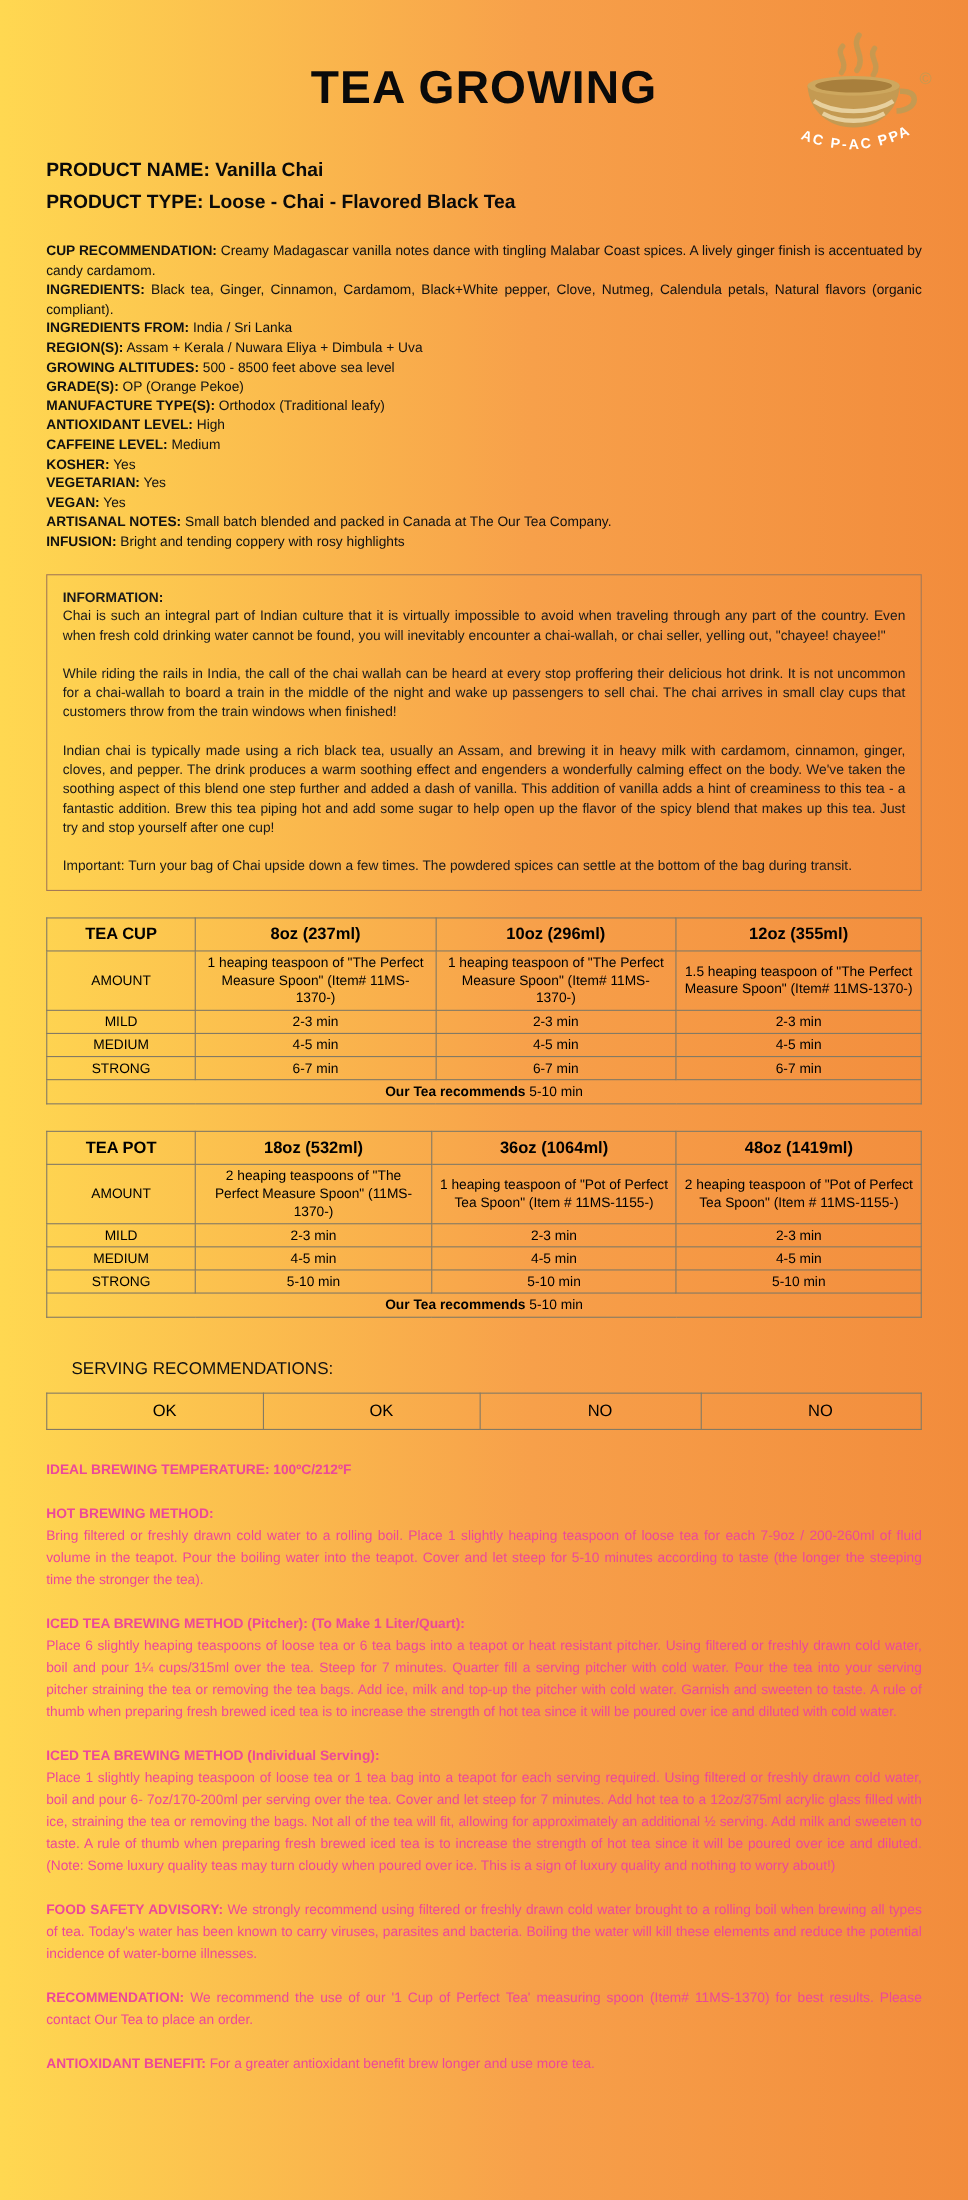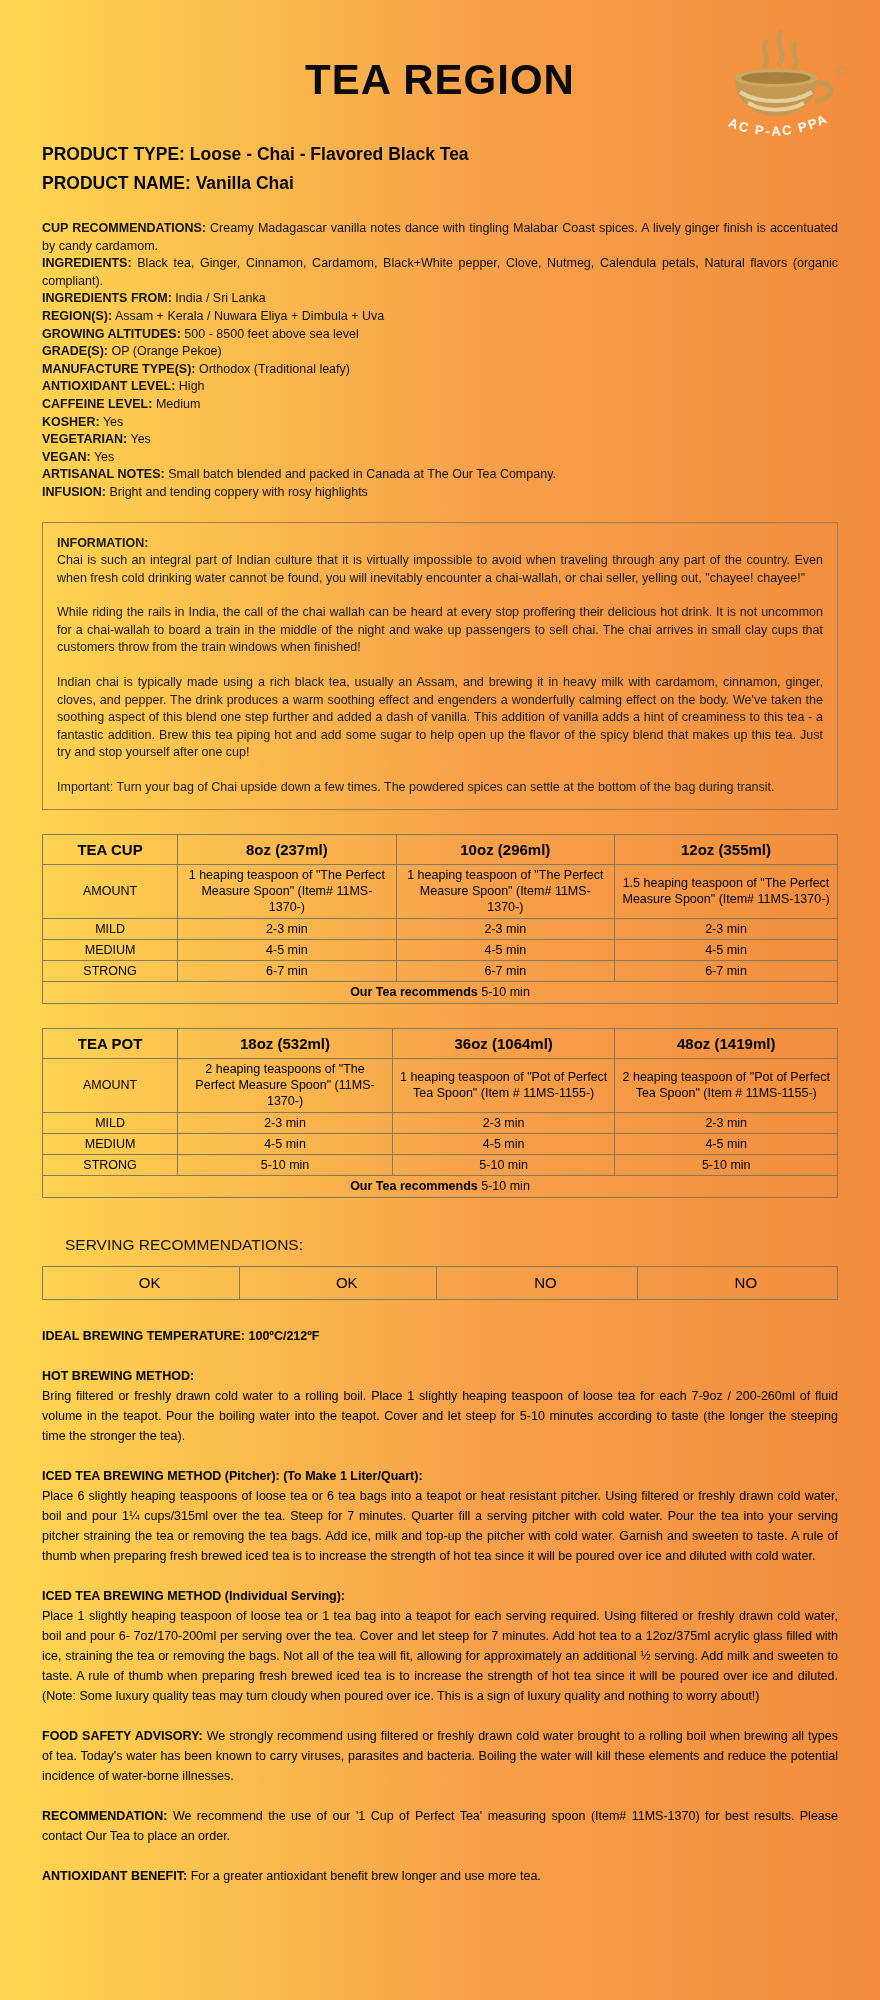--- a/index.html
+++ b/index.html
@@ -39,33 +39,33 @@
   .hrow th { font-size: 15px; font-weight: bold; height: 30px; }
   .amount-row td { font-size: 12.5px; height: 54px; line-height: 16px; padding: 4px 10px; }
   .srow td { font-size: 12.5px; height: 21px; }
   .frow td { font-size: 12.5px; height: 22px; }
 
   .serving-heading { margin-top: 38px; font-size: 15.5px; font-weight: normal; margin-left: 23px; }
   table.serving { margin-top: 12px; }
   table.serving th { font-size: 14.5px; font-weight: bold; height: 31px; width: 25%; }
   table.serving td { font-size: 15px; height: 33px; padding-left: 23px; }
 
-  .bottom { font-size: 12.5px; line-height: 20px; color: #000000; }
+  .bottom { font-size: 12.5px; line-height: 20px; color: #ec4899; }
   .bold-line { margin-top: 26px; font-weight: bold; font-size: 12.5px; }
   .method { margin-top: 20px; }
   .method .mh { font-weight: bold; }
   .method p { margin: 0; text-align: justify; }
   p.adv { margin: 20px 0 0 0; text-align: justify; }
 </style>
 </head>
 <body>
 
 <div class="page">
 
-  <h1 class="title">TEA REGION</h1>
+  <h1 class="title">TEA GROWING</h1>
 
   <svg class="logo" viewBox="0 0 184 122">
     <defs>
       <path id="logoArc" d="M 20 90 Q 90 132 160 84" fill="none"></path>
     </defs>
     <g stroke="#c49a52" stroke-width="5" fill="none" stroke-linecap="round" opacity="0.9">
       <path d="M 78 16 C 71 24 84 30 77 40"></path>
       <path d="M 93 6 C 85 17 100 25 91 38"></path>
       <path d="M 107 18 C 101 26 113 32 106 42"></path>
     </g>
@@ -78,31 +78,31 @@
       <path d="M 130 57 C 148 55 148 74 127 75" stroke="#c49a52" stroke-width="5" fill="none"></path>
     </g>
     <text x="148" y="50" font-size="15" fill="#c49a52">©</text>
     <text font-size="13" font-weight="bold" fill="#ffffff" letter-spacing="2" text-anchor="middle">
       <textPath href="#logoArc" startOffset="50%">AC P-AC PPA</textPath>
     </text>
   </svg>
 
   <div class="product">
     <div class="product-line">
+      <span>PRODUCT NAME:</span>
+      <span>Vanilla Chai</span>
+    </div>
+    <div class="product-line">
       <span>PRODUCT TYPE:</span>
       <span>Loose - Chai - Flavored Black Tea</span>
     </div>
-    <div class="product-line">
-      <span>PRODUCT NAME:</span>
-      <span>Vanilla Chai</span>
-    </div>
   </div>
 
   <div class="attrs">
-    <div class="attr"><span class="b">CUP RECOMMENDATIONS:</span> <span>Creamy Madagascar vanilla notes dance with tingling Malabar Coast spices. A lively ginger finish is accentuated by candy cardamom.</span></div>
+    <div class="attr"><span class="b">CUP RECOMMENDATION:</span> <span>Creamy Madagascar vanilla notes dance with tingling Malabar Coast spices. A lively ginger finish is accentuated by candy cardamom.</span></div>
     <div class="attr"><span class="b">INGREDIENTS:</span> <span>Black tea, Ginger, Cinnamon, Cardamom, Black+White pepper, Clove, Nutmeg, Calendula petals, Natural flavors (organic compliant).</span></div>
     <div class="attr"><span class="b">INGREDIENTS FROM:</span> <span>India / Sri Lanka</span></div>
     <div class="attr"><span class="b">REGION(S):</span> <span>Assam + Kerala / Nuwara Eliya + Dimbula + Uva</span></div>
     <div class="attr"><span class="b">GROWING ALTITUDES:</span> <span>500 - 8500 feet above sea level</span></div>
     <div class="attr"><span class="b">GRADE(S):</span> <span>OP (Orange Pekoe)</span></div>
     <div class="attr"><span class="b">MANUFACTURE TYPE(S):</span> <span>Orthodox (Traditional leafy)</span></div>
     <div class="attr"><span class="b">ANTIOXIDANT LEVEL:</span> <span>High</span></div>
     <div class="attr"><span class="b">CAFFEINE LEVEL:</span> <span>Medium</span></div>
     <div class="attr"><span class="b">KOSHER:</span> <span>Yes</span></div>
     <div class="attr"><span class="b">VEGETARIAN:</span> <span>Yes</span></div>

